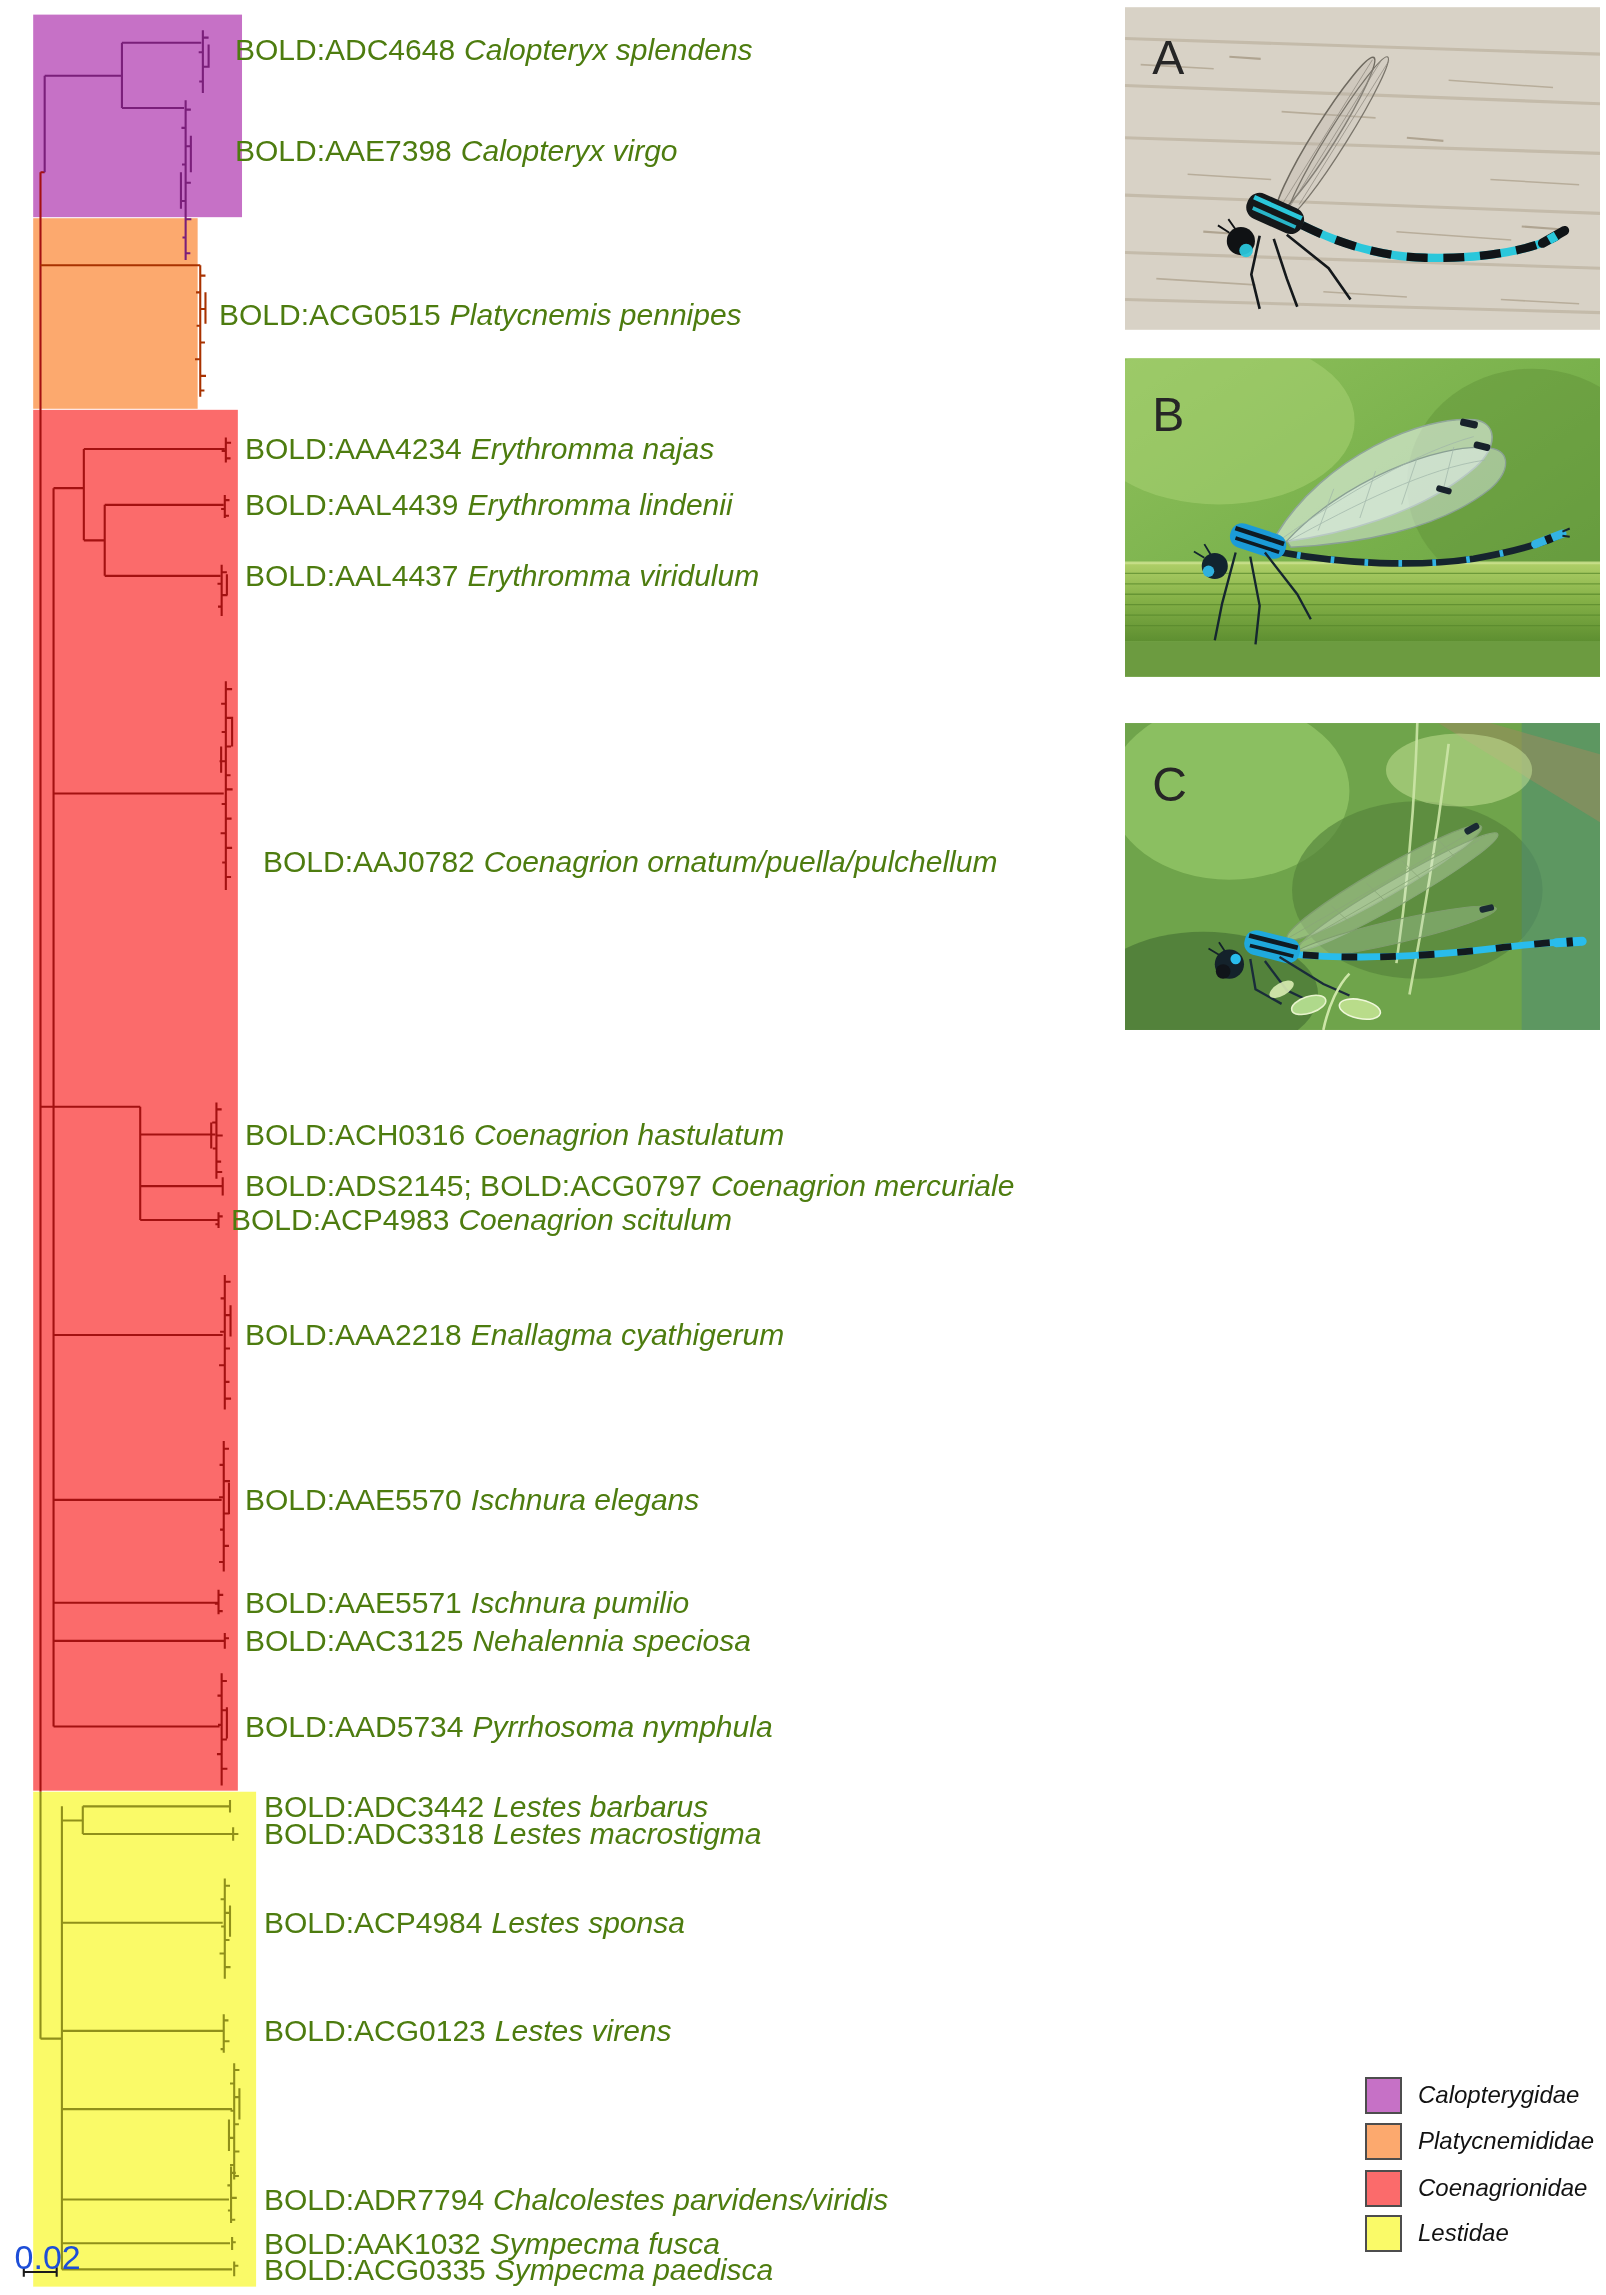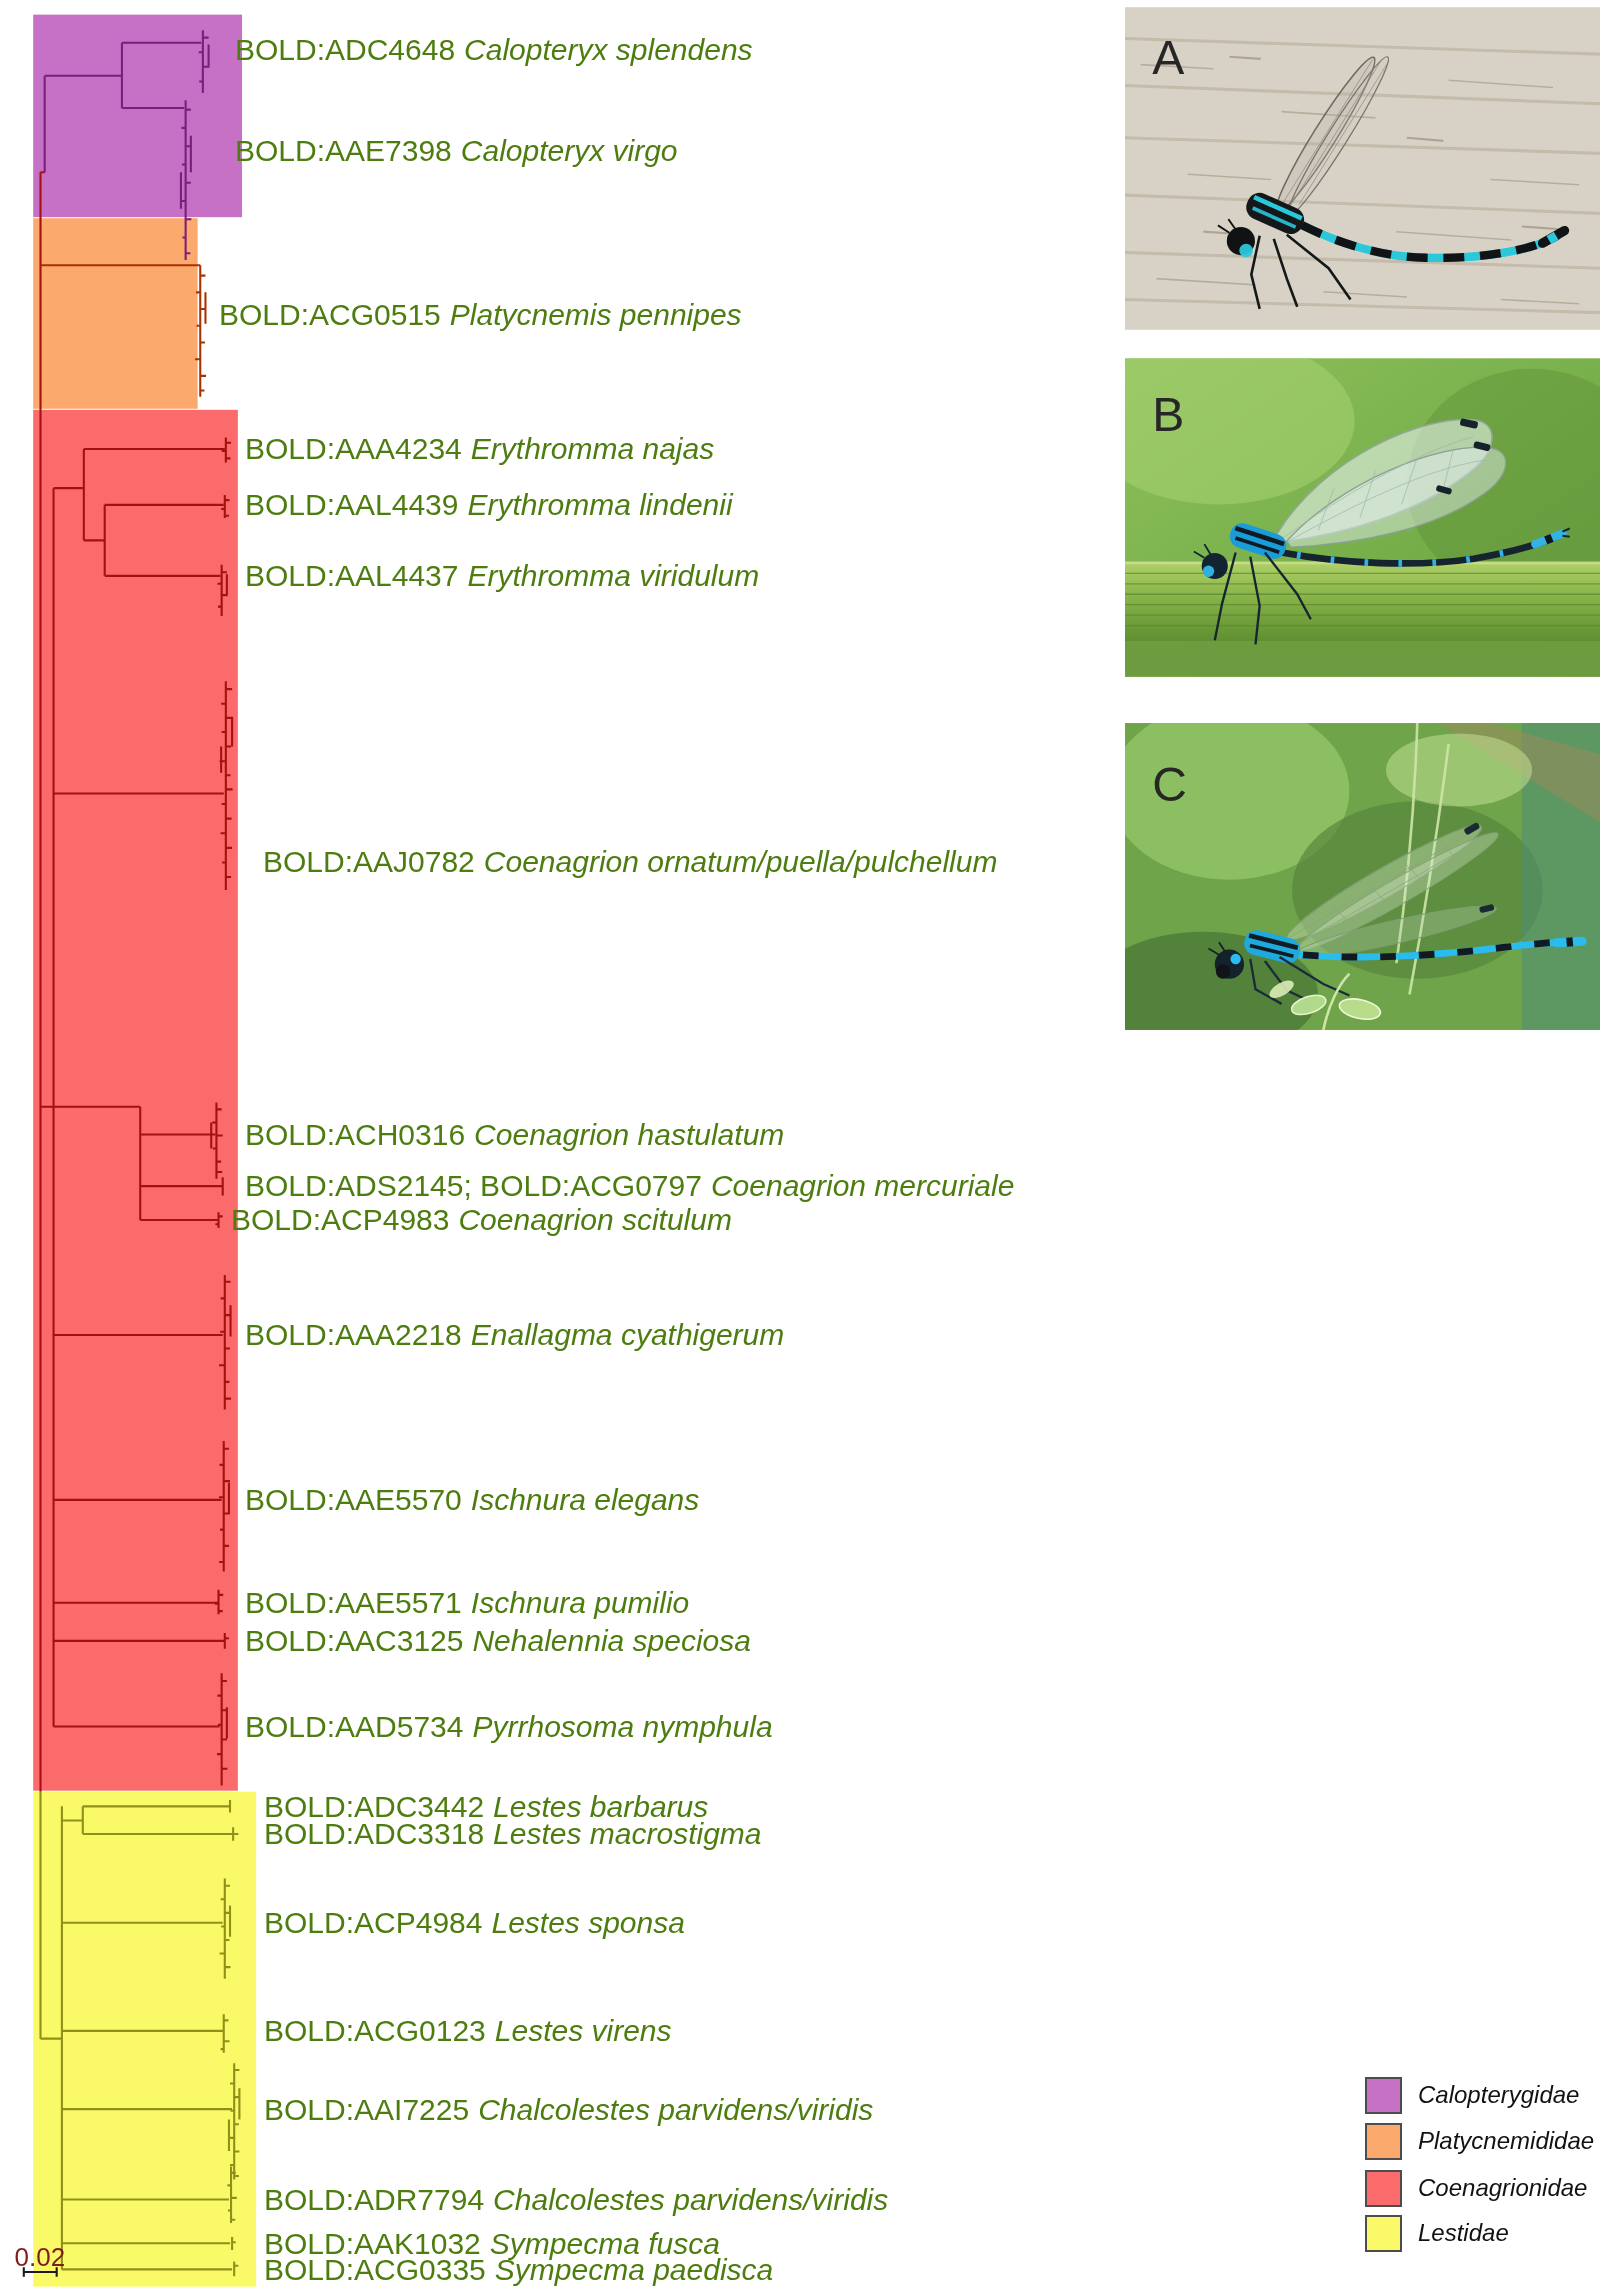--- a/index.html
+++ b/index.html
@@ -2,21 +2,21 @@
 <html style="font-size:8.4px"><head>
 <meta charset="utf-8">
 <style>
   html,body{margin:0;padding:0;background:#ffffff;}
   .fig{position:relative;width:1607px;height:2295px;background:#ffffff;overflow:hidden;
        font-family:"Liberation Sans","DejaVu Sans",sans-serif;}
   .tree-svg{position:absolute;left:0;top:0;width:1607px;height:2295px;}
   .tip{position:absolute;transform:translateY(-50%);white-space:nowrap;color:#4d7c0f;
        font-size:30px;letter-spacing:0;}
   .tip .sp{font-style:italic;margin-left:0.30em;}
-  .scale-label{position:absolute;transform:translateY(-50%);color:#7f1d1d;font-size:26px;}
+  .scale-label{position:absolute;transform:translateY(-50%);color:#1d4ed8;font-size:34px;}
   .legend{position:absolute;left:1365px;top:2077px;width:240px;height:180px;padding-left:42px;}
   .legend-row{position:absolute;left:0;height:39px;width:240px;}
   .legend-swatch{position:absolute;left:0;top:0;width:37px;height:37px;border:2.1px solid #4d4d4d;box-sizing:border-box;}
   .legend-label{position:absolute;left:53px;top:18.3px;transform:translateY(-50%);
        font-size:24px;font-style:italic;color:#121212;white-space:nowrap;}
   .photo{position:absolute;left:1125px;width:475px;}
   .photo svg{display:block;width:100%;height:100%;}
   .photo-letter{font-size:92px;fill:#262626;font-family:"Liberation Sans",sans-serif;}
 </style>
 </head>
@@ -99,21 +99,20 @@
   <div class="tip" style="left:231px;top:1220px"><span>BOLD:ACP4983</span><span class="sp">Coenagrion scitulum</span></div>
   <div class="tip" style="left:245px;top:1335px"><span>BOLD:AAA2218</span><span class="sp">Enallagma cyathigerum</span></div>
   <div class="tip" style="left:245px;top:1500px"><span>BOLD:AAE5570</span><span class="sp">Ischnura elegans</span></div>
   <div class="tip" style="left:245px;top:1603px"><span>BOLD:AAE5571</span><span class="sp">Ischnura pumilio</span></div>
   <div class="tip" style="left:245px;top:1641px"><span>BOLD:AAC3125</span><span class="sp">Nehalennia speciosa</span></div>
   <div class="tip" style="left:245px;top:1727px"><span>BOLD:AAD5734</span><span class="sp">Pyrrhosoma nymphula</span></div>
   <div class="tip" style="left:264px;top:1807px"><span>BOLD:ADC3442</span><span class="sp">Lestes barbarus</span></div>
   <div class="tip" style="left:264px;top:1834px"><span>BOLD:ADC3318</span><span class="sp">Lestes macrostigma</span></div>
   <div class="tip" style="left:264px;top:1923px"><span>BOLD:ACP4984</span><span class="sp">Lestes sponsa</span></div>
   <div class="tip" style="left:264px;top:2031px"><span>BOLD:ACG0123</span><span class="sp">Lestes virens</span></div>
-  <div class="tip" style="left:264px;top:2110px"><span>BOLD:AAI7225</span><span class="sp">Chalcolestes parvidens/viridis</span></div>
   <div class="tip" style="left:264px;top:2200px"><span>BOLD:ADR7794</span><span class="sp">Chalcolestes parvidens/viridis</span></div>
   <div class="tip" style="left:264px;top:2244px"><span>BOLD:AAK1032</span><span class="sp">Sympecma fusca</span></div>
   <div class="tip" style="left:264px;top:2270px"><span>BOLD:ACG0335</span><span class="sp">Sympecma paedisca</span></div>
 
   <div class="scale-label" style="left:14.6px;top:2257px">0.02</div>
 
   <div class="legend">
     <div class="legend-row" style="top:0px">
       <div class="legend-swatch" style="background: rgb(198, 113, 198);"></div>
       <div class="legend-label">Calopterygidae</div>

